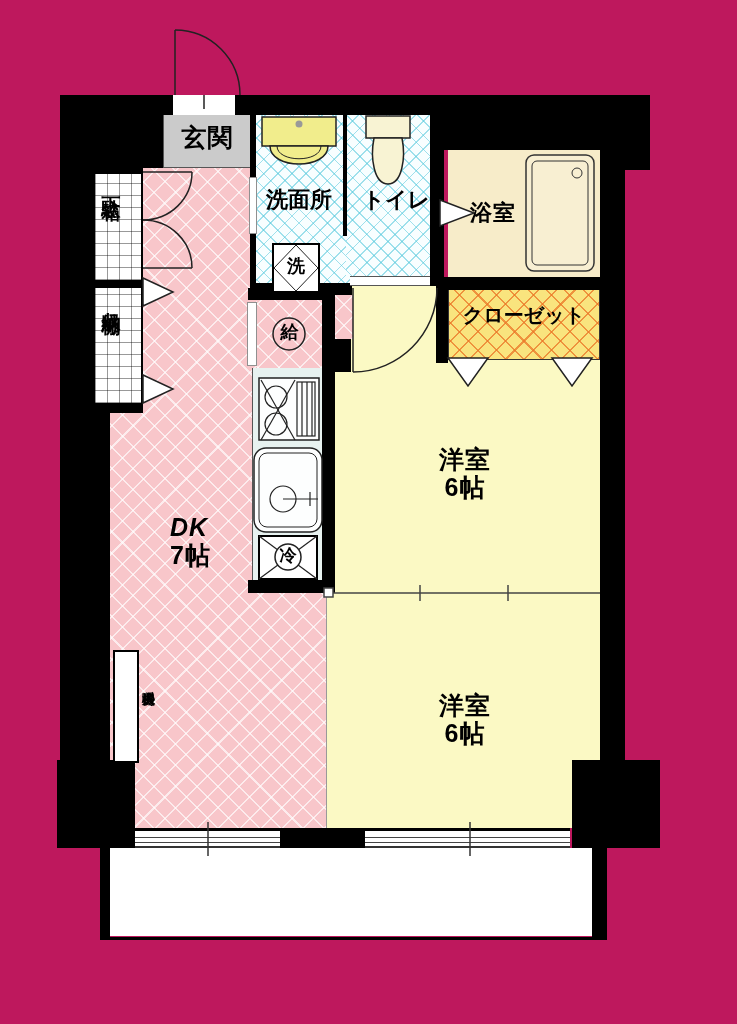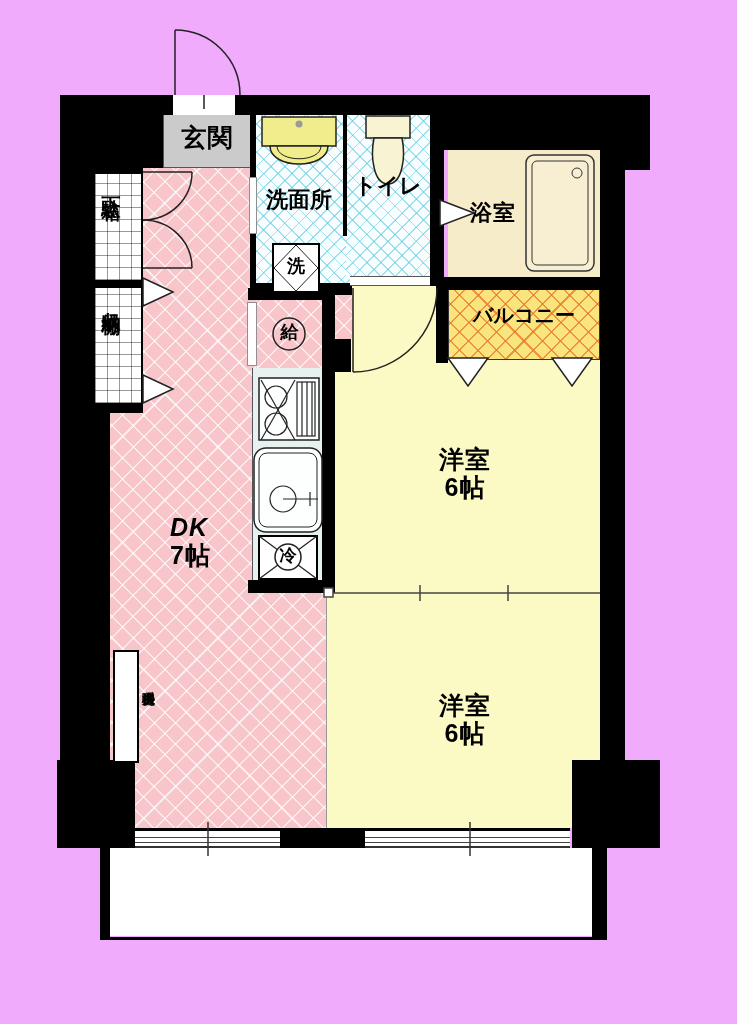--- a/index.html
+++ b/index.html
@@ -1,16 +1,16 @@
 <!DOCTYPE html>
 <html><head>
 <meta charset="utf-8">
 <style>
   html,body{margin:0;padding:0;background:#fff;}
-  .stage{position:relative;width:737px;height:1024px;background:#f0abfc;overflow:hidden;
+  .stage{position:relative;width:737px;height:1024px;background:#be185d;overflow:hidden;
          font-family:"Liberation Sans","DejaVu Sans",sans-serif;color:#000;}
   .abs{position:absolute;}
   .w{position:absolute;background:#000;}
   
   .dk-hatch{background-color:#F8C6CA;
     background-image:
       repeating-linear-gradient(45deg, rgba(255,255,255,.65) 0 1.5px, transparent 1.5px 15px),
       repeating-linear-gradient(-45deg, rgba(255,255,255,.65) 0 1.5px, transparent 1.5px 15px);}
   .wet-hatch{background-color:#F8FEFF;
     background-image:
@@ -196,23 +196,23 @@
     <g>
       <path d="M296 245 L318 268 L296 291 L274 268 Z" fill="none" stroke="#222" stroke-width="1"></path>
     </g>
   </svg>
 
   <div class="lbl ctr" style="left:163px;top:124px;width:89px;font-size:25px;">玄関</div>
   <div class="lbl ctr" style="left:475px;top:104px;width:82px;font-size:23px;letter-spacing:2px;">PS</div>
   <div class="vlbl" style="left:102px;top:182px;font-size:19px;">下駄箱</div>
   <div class="vlbl" style="left:102px;top:296px;font-size:19px;">収納棚</div>
   <div class="lbl ctr" style="left:252px;top:188px;width:94px;font-size:22px;letter-spacing:0;">洗面所</div>
-  <div class="lbl ctr" style="left:346px;top:174px;width:84px;font-size:22px;letter-spacing:0;">トイレ</div>
+  <div class="lbl ctr" style="left:346px;top:188px;width:84px;font-size:22px;letter-spacing:0;text-align:right;">トイレ</div>
   <div class="lbl ctr" style="left:438px;top:201px;width:110px;font-size:22px;">浴室</div>
-  <div class="lbl ctr" style="left:448px;top:304px;width:152px;font-size:20px;letter-spacing:0;">バルコニー</div>
+  <div class="lbl ctr" style="left:448px;top:304px;width:152px;font-size:20px;letter-spacing:0;">クローゼット</div>
   <div class="lbl" style="left:170px;top:514px;font-size:25px;">
     <span style="display:block;font-style:italic;">DK</span>
     <span style="display:block;">7帖</span>
   </div>
   <div class="lbl ctr" style="left:420px;top:446px;width:90px;font-size:25px;">
     <span style="display:block;">洋室</span>
     <span style="display:block;">6帖</span>
   </div>
   <div class="lbl ctr" style="left:420px;top:692px;width:90px;font-size:25px;">
     <span style="display:block;">洋室</span>

